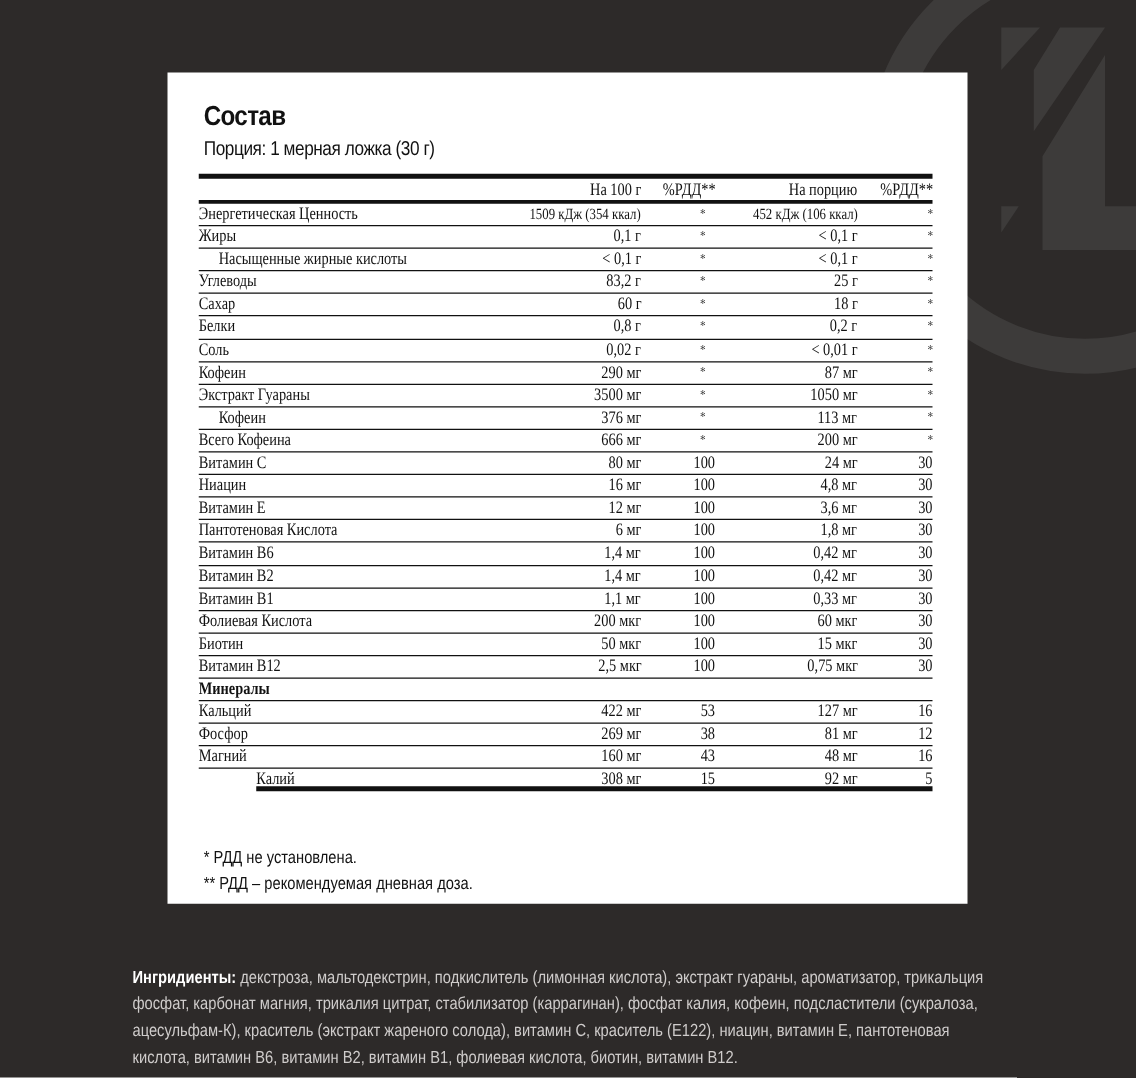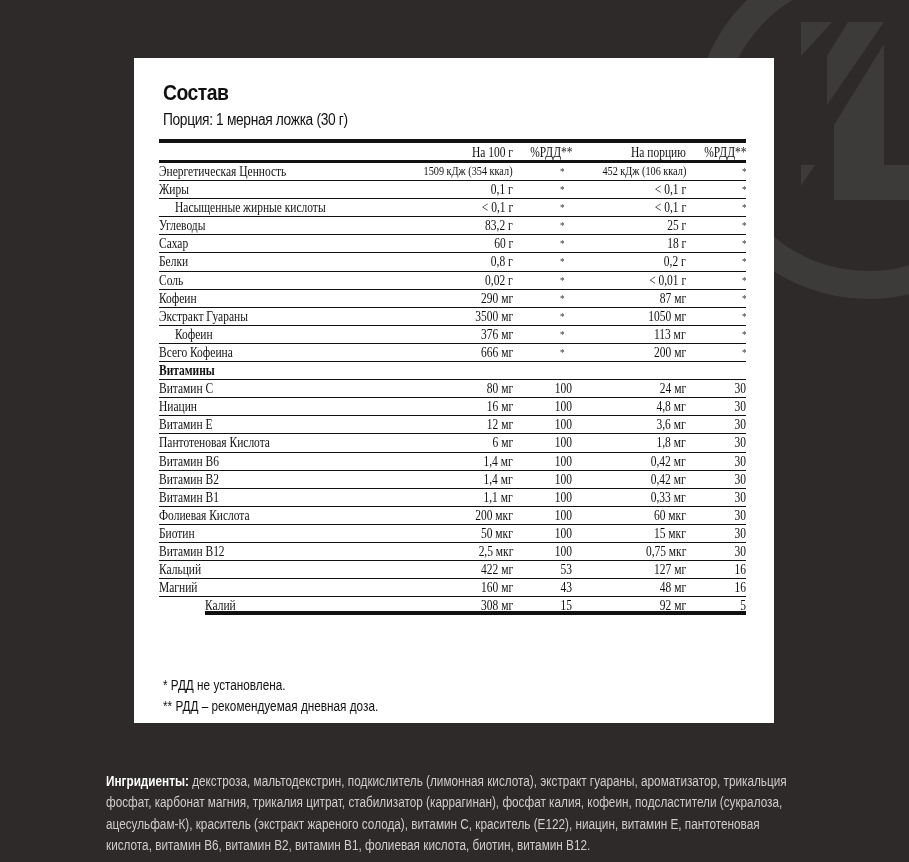--- a/index.html
+++ b/index.html
@@ -205,23 +205,20 @@
           <span class="cell c-por">113 мг</span>
           <span class="cell c-rdd2 star">*</span>
         </div>
         <div class="row">
           <span class="cell c-name">Всего Кофеина</span>
           <span class="cell c-100">666 мг</span>
           <span class="cell c-rdd1 star" style="right: 182px;">*</span>
           <span class="cell c-por">200 мг</span>
           <span class="cell c-rdd2 star">*</span>
         </div>
-        <div class="row section">
-          <span class="cell c-name">Витамины</span>
-        </div>
         <div class="row">
           <span class="cell c-name">Витамин С</span>
           <span class="cell c-100">80 мг</span>
           <span class="cell c-rdd1">100</span>
           <span class="cell c-por">24 мг</span>
           <span class="cell c-rdd2">30</span>
         </div>
         <div class="row">
           <span class="cell c-name">Ниацин</span>
           <span class="cell c-100">16 мг</span>
@@ -277,27 +274,37 @@
           <span class="cell c-rdd1">100</span>
           <span class="cell c-por">15 мкг</span>
           <span class="cell c-rdd2">30</span>
         </div>
         <div class="row">
           <span class="cell c-name">Витамин В12</span>
           <span class="cell c-100">2,5 мкг</span>
           <span class="cell c-rdd1">100</span>
           <span class="cell c-por">0,75 мкг</span>
           <span class="cell c-rdd2">30</span>
+        </div>
+        <div class="row section">
+          <span class="cell c-name">Минералы</span>
         </div>
         <div class="row">
           <span class="cell c-name">Кальций</span>
           <span class="cell c-100">422 мг</span>
           <span class="cell c-rdd1">53</span>
           <span class="cell c-por">127 мг</span>
           <span class="cell c-rdd2">16</span>
+        </div>
+        <div class="row">
+          <span class="cell c-name">Фосфор</span>
+          <span class="cell c-100">269 мг</span>
+          <span class="cell c-rdd1">38</span>
+          <span class="cell c-por">81 мг</span>
+          <span class="cell c-rdd2">12</span>
         </div>
         <div class="row">
           <span class="cell c-name">Магний</span>
           <span class="cell c-100">160 мг</span>
           <span class="cell c-rdd1">43</span>
           <span class="cell c-por">48 мг</span>
           <span class="cell c-rdd2">16</span>
         </div>
         <div class="row last">
           <span class="cell c-name">Калий</span>

